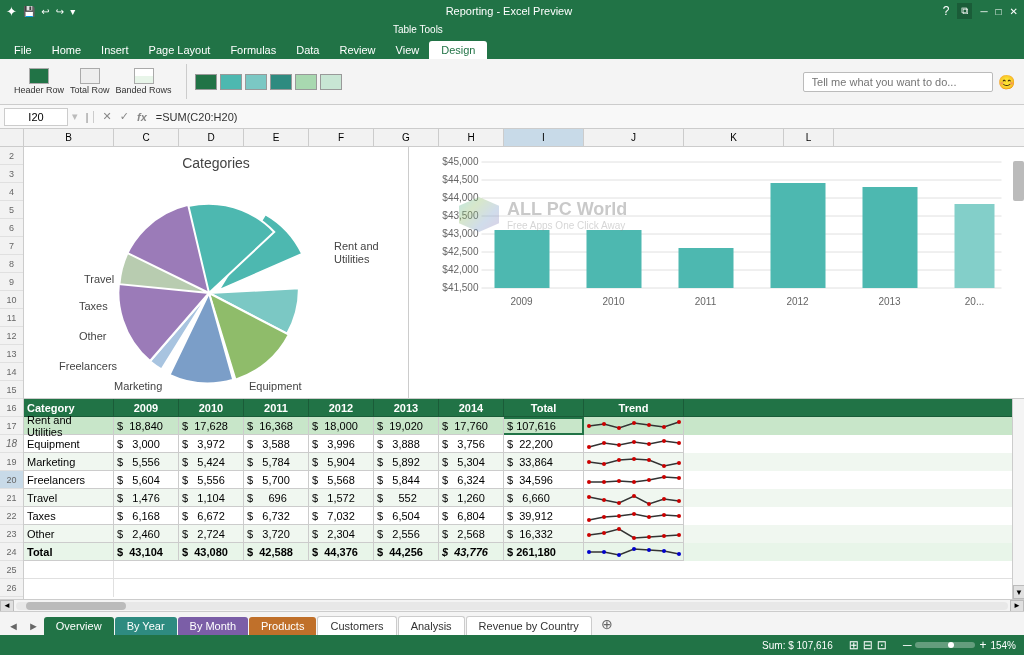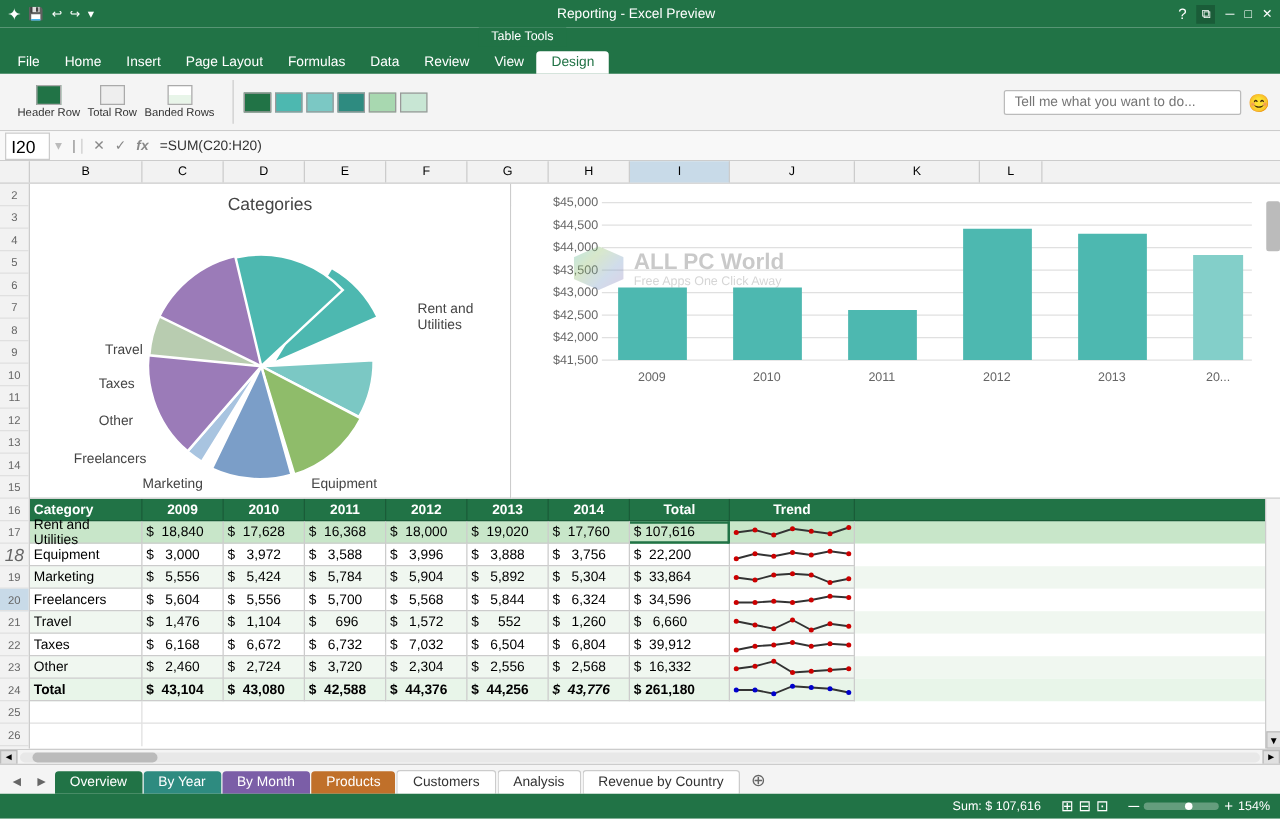--- a/index.html
+++ b/index.html
@@ -68,21 +68,21 @@
       <div style="width:22px; height:16px; background:#2e8b80; border:1px solid #999; cursor:pointer;"></div>
       <div style="width:22px; height:16px; background:#a8d8b0; border:1px solid #999; cursor:pointer;"></div>
       <div style="width:22px; height:16px; background:#c8e6d4; border:1px solid #999; cursor:pointer;"></div>
     </div>
     <div style="flex:1;"></div>
     <input type="text" style="border: 1px solid rgb(187, 187, 187); padding: 3px 8px; font-size: 11px; width: 190px; border-radius: 2px;" placeholder="Tell me what you want to do...">
     <span style="font-size:14px; color:#f0c040; margin-left:2px;">😊</span>
   </div>
 
   <div style="height:24px; background:#f8f8f8; border-bottom:1px solid #ccc; display:flex; align-items:center; padding:0 4px; gap:2px;">
-    <input type="text" value="I20" style="width: 36px; border: 1px solid rgb(204, 204, 204); padding: 2px 4px; font-size: 14px; text-align: left;">
+    <input type="text" value="I20" style="width: 64px; border: 1px solid rgb(204, 204, 204); padding: 2px 4px; font-size: 11px; text-align: center;">
     <span style="color:#bbb; padding:0 2px;">▾</span>
     <span style="color:#aaa; padding:0 4px; font-weight:bold; border-right:1px solid #ccc; margin-right:4px;">|</span>
     <span style="color:#888; cursor:pointer; padding:0 3px;">✕</span>
     <span style="color:#888; cursor:pointer; padding:0 3px;">✓</span>
     <span style="color:#888; cursor:pointer; padding:0 3px; font-style:italic; font-weight:bold;">fx</span>
     <span style="font-size:11px; color:#333; padding:0 4px;">=SUM(C20:H20)</span>
   </div>
 
   <div style="display:flex; background:#f2f2f2; border-bottom:1px solid #ccc; height:18px; font-size:10px;">
     <div style="width:24px; min-width:24px; border-right:1px solid #ccc;"></div>
@@ -111,21 +111,21 @@
       <div style="height:18px; border-bottom:1px solid #e0e0e0; text-align:center; font-size:9px; color:#666; display:flex; align-items:center; justify-content:center;">8</div>
       <div style="height:18px; border-bottom:1px solid #e0e0e0; text-align:center; font-size:9px; color:#666; display:flex; align-items:center; justify-content:center;">9</div>
       <div style="height:18px; border-bottom:1px solid #e0e0e0; text-align:center; font-size:9px; color:#666; display:flex; align-items:center; justify-content:center;">10</div>
       <div style="height:18px; border-bottom:1px solid #e0e0e0; text-align:center; font-size:9px; color:#666; display:flex; align-items:center; justify-content:center;">11</div>
       <div style="height:18px; border-bottom:1px solid #e0e0e0; text-align:center; font-size:9px; color:#666; display:flex; align-items:center; justify-content:center;">12</div>
       <div style="height:18px; border-bottom:1px solid #e0e0e0; text-align:center; font-size:9px; color:#666; display:flex; align-items:center; justify-content:center;">13</div>
       <div style="height:18px; border-bottom:1px solid #e0e0e0; text-align:center; font-size:9px; color:#666; display:flex; align-items:center; justify-content:center;">14</div>
       <div style="height:18px; border-bottom:1px solid #e0e0e0; text-align:center; font-size:9px; color:#666; display:flex; align-items:center; justify-content:center;">15</div>
       <div style="height:18px; border-bottom:1px solid #e0e0e0; text-align:center; font-size:9px; color:#666; display:flex; align-items:center; justify-content:center;">16</div>
       <div style="height:18px; border-bottom:1px solid #e0e0e0; text-align:center; font-size:9px; color:#666; display:flex; align-items:center; justify-content:center;">17</div>
-      <div style="height:18px; border-bottom:1px solid #e0e0e0; text-align:center; font-size:14px; color:#666; display:flex; align-items:center; justify-content:center;font-style:italic;">18</div>
+      <div style="height:18px; border-bottom:1px solid #e0e0e0; text-align:center; font-size:10px; color:#666; display:flex; align-items:center; justify-content:center;font-style:italic;">18</div>
       <div style="height:18px; border-bottom:1px solid #e0e0e0; text-align:center; font-size:9px; color:#666; display:flex; align-items:center; justify-content:center;">19</div>
       <div style="height:18px; border-bottom:1px solid #e0e0e0; text-align:center; font-size:9px; color:#666; display:flex; align-items:center; justify-content:center; background:#c8dae8;">20</div>
       <div style="height:18px; border-bottom:1px solid #e0e0e0; text-align:center; font-size:9px; color:#666; display:flex; align-items:center; justify-content:center;">21</div>
       <div style="height:18px; border-bottom:1px solid #e0e0e0; text-align:center; font-size:9px; color:#666; display:flex; align-items:center; justify-content:center;">22</div>
       <div style="height:18px; border-bottom:1px solid #e0e0e0; text-align:center; font-size:9px; color:#666; display:flex; align-items:center; justify-content:center;">23</div>
       <div style="height:18px; border-bottom:1px solid #e0e0e0; text-align:center; font-size:9px; color:#666; display:flex; align-items:center; justify-content:center;">24</div>
       <div style="height:18px; border-bottom:1px solid #e0e0e0; text-align:center; font-size:9px; color:#666; display:flex; align-items:center; justify-content:center;">25</div>
       <div style="height:18px; border-bottom:1px solid #e0e0e0; text-align:center; font-size:9px; color:#666; display:flex; align-items:center; justify-content:center;">26</div>
       <div style="height:18px; border-bottom:1px solid #e0e0e0; text-align:center; font-size:9px; color:#666; display:flex; align-items:center; justify-content:center;">27</div>
 

